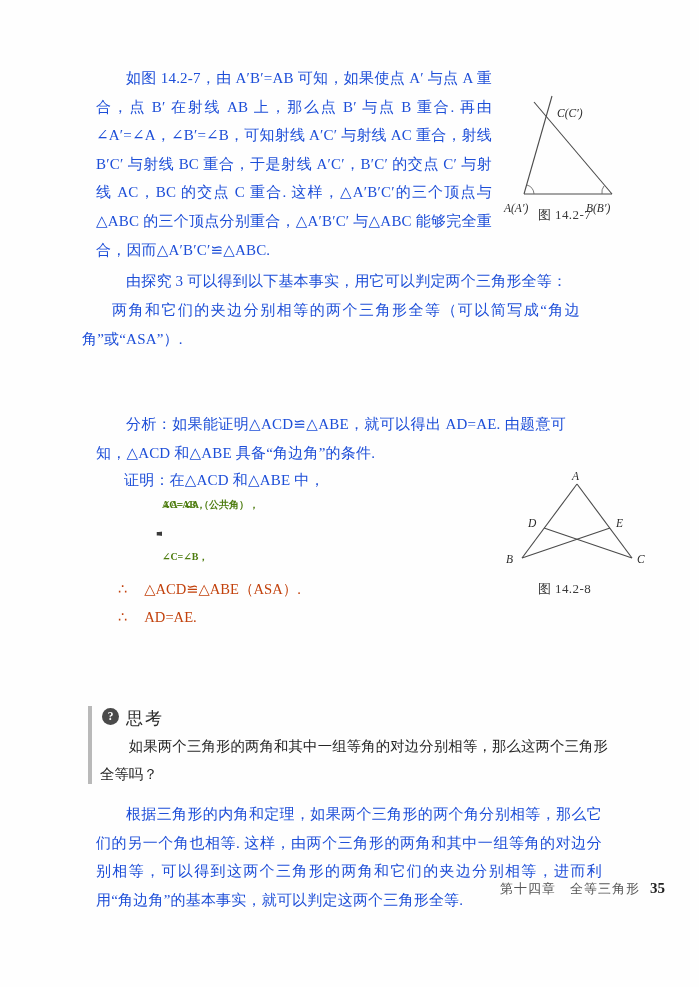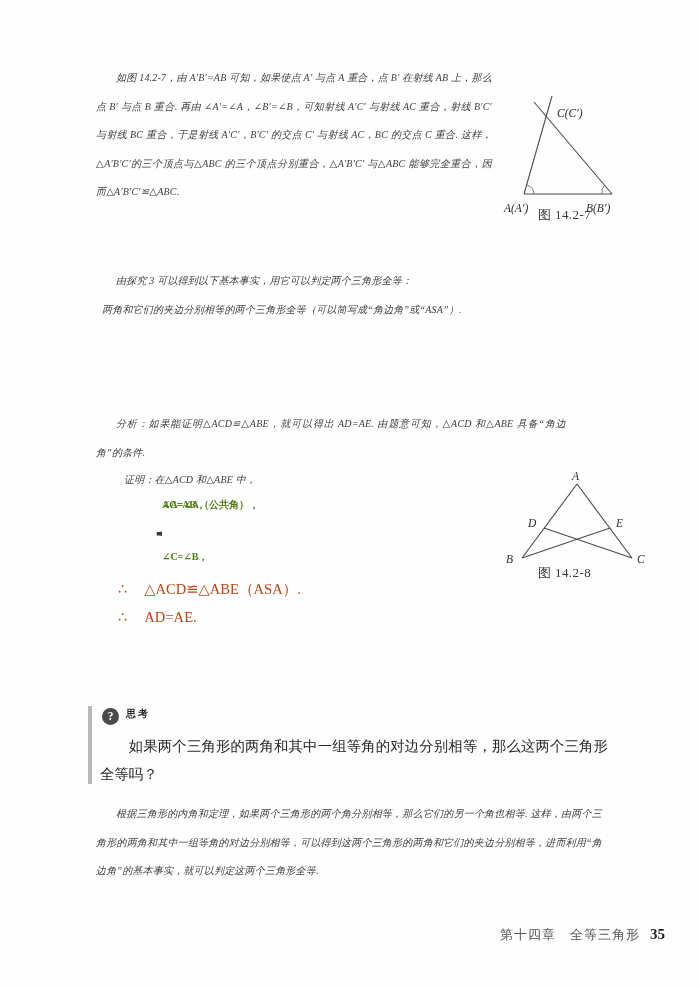--- a/index.html
+++ b/index.html
@@ -17,27 +17,26 @@
   }
   .page {
     position: absolute;
     inset: 0;
     background: #fefefe;
   }
 
   
   .para {
     position: absolute;
-    font-size: 10px;
+    font-size: 15px;
     line-height: 28.6px;
     letter-spacing: 0.2px;
-    color: #404040;
+    color: #1d4ed8;
     text-align: justify;
     text-justify: inter-ideograph;
-    font-style: italic;
   }
   .indent { text-indent: 2em; }
 
   
   #para-intro {
     left: 96px;
     top: 64px;
     width: 396px;
   }
 
@@ -50,21 +49,21 @@
     height: 140px;
   }
   #fig1-caption, #fig2-caption {
     position: absolute;
     font-size: 13px;
     color: #3a3a3a;
     letter-spacing: 0.4px;
     white-space: nowrap;
   }
   #fig1-caption { left: 538px; top: 206px; }
-  #fig2-caption { left: 538px; top: 564px; }
+  #fig2-caption { left: 538px; top: 580px; }
 
   
   #para-fact    { left: 96px; top: 267px; width: 498px; }
   #para-asa     { left: 82px; top: 296px; width: 498px; }
   #para-ex2     { left: 96px; top: 354px; width: 420px; }
   #para-analys  { left: 96px; top: 410px; width: 470px; }
 
   
   #proof-head {
     left: 124px; top: 466px; width: 330px;
@@ -140,22 +139,22 @@
     color: #ffffff;
     font-size: 11.5px;
     line-height: 17px;
     text-align: center;
     font-family: "Liberation Serif", serif;
     font-weight: bold;
   }
   #think-title {
     position: absolute;
     left: 38px; top: 3px;
-    font-size: 10px;
-    font-weight: bold;
+    font-size: 17px;
+    font-weight: normal;
     letter-spacing: 2px;
     color: #2b2b2b;
     text-align: right;
   }
   #think-text {
     position: absolute;
     left: 12px; top: 28px;
     width: 508px;
     font-size: 14.4px;
     line-height: 28px;
@@ -165,21 +164,21 @@
     color: #242424;
   }
 
   
   #para-closing { left: 96px; top: 800px; width: 506px; }
 
   
   #footer {
     position: absolute;
     left: 0;
-    top: 926px;
+    top: 880px;
     width: 699px;
     text-align: right;
     padding-right: 34px;
     box-sizing: border-box;
     font-size: 13px;
     color: #555;
     letter-spacing: 1px;
     padding-left: 12px;
   }
   #footer .pg {

